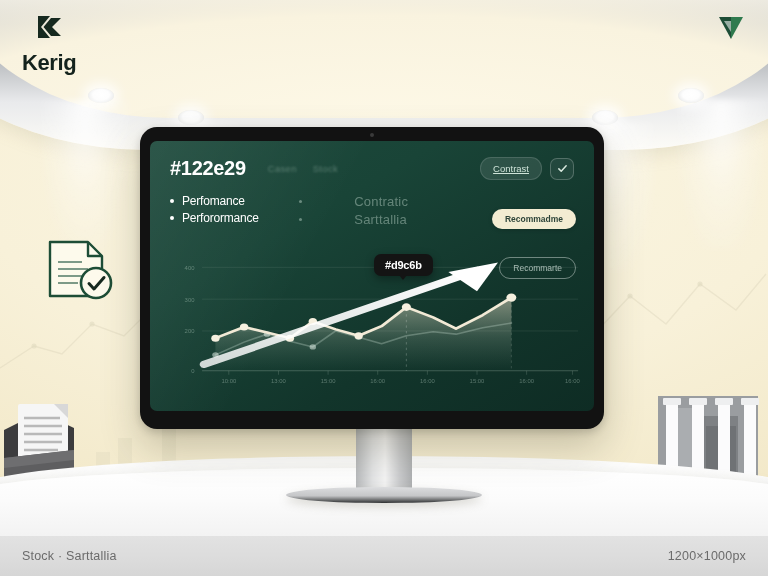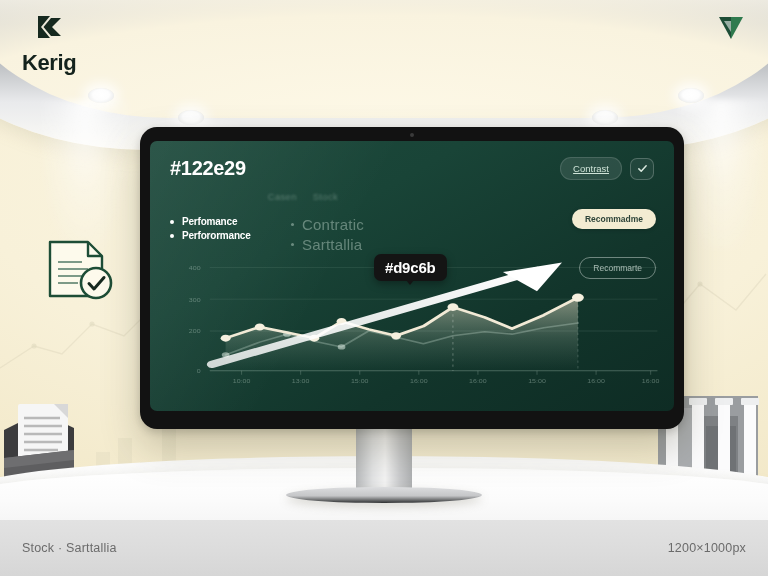--- a/index.html
+++ b/index.html
@@ -53,36 +53,36 @@
     box-shadow:0 -2px 10px rgba(160,155,130,.10);
   }
   .podium-top {
     position:absolute; left:-4%; bottom:86px; width:108%; height:34px;
     background:linear-gradient(180deg,#ffffff 0%,#f7f7f7 100%);
     border-radius:50%/100% 100% 0 0;
   }
 
   
   .bottom-bar {
-    position:absolute; left:0; right:0; bottom:0; height:56px;
+    position:absolute; left:0; right:0; bottom:0; height:40px;
     background:linear-gradient(180deg,#e2e2e2 0%, #dcdcdc 55%, #d6d6d6 100%);
     display:flex; align-items:center; justify-content:space-between;
     padding:0 22px;
   }
   .bottom-bar span { font-size:12.5px; color:#6b6b6b; letter-spacing:.2px; }
 
   
   .brand { position:absolute; top:12px; display:flex; align-items:center; gap:8px; }
   .brand-left { left:22px;flex-direction:column; }
   .brand-right { right:22px; }
   .brand-name { font-size:22px; font-weight:700; color:#14231d; letter-spacing:-.4px; }
 
   
   .monitor {
-    position:absolute; left:140px; top:127px; width:544px; height:302px;
+    position:absolute; left:140px; top:127px; width:464px; height:302px;
     background:#121212;
     border-radius:17px;
     padding:14px 10px 18px 10px;
     box-shadow:0 18px 38px rgba(90,85,60,.30), 0 3px 8px rgba(0,0,0,.18);
   }
   .cam { position:absolute; top:6px; left:50%; transform:translateX(-50%); width:4px; height:4px; border-radius:50%; background:#3a3a3a; }
   .screen {
     position:relative; width:100%; height:100%;
     border-radius:7px; overflow:hidden;
     background:linear-gradient(150deg,#1d4a3c 0%, #194437 32%, #12352b 68%, #0e2c24 100%);
@@ -107,43 +107,43 @@
 
   
   .ui { position:absolute; inset:0; padding:16px 20px; }
 
   .ui-topbar { display:flex; align-items:flex-start; justify-content:space-between; }
   .ui-title { font-size:20px; font-weight:700; color:#ffffff; letter-spacing:-.3px; }
 
   .ui-nav { display:flex; gap:16px; margin-left:22px; margin-top:6px; }
   .ui-nav span {
     font-size:9.5px; color:rgba(198,222,210,.34);
-    filter:blur(.9px); letter-spacing:.3px;margin-top:28px;
+    filter:blur(.9px); letter-spacing:.3px;
   }
 
   .ui-actions { display:flex; align-items:center; gap:8px; }
   .btn-contrast {
     font-size:9.5px; color:#cfe3d8; padding:5px 12px; border-radius:11px;
     background:rgba(255,255,255,.10); border:1px solid rgba(255,255,255,.13);
     filter:blur(.35px); white-space:nowrap;text-decoration:underline;
   }
   .btn-check {
     width:24px; height:22px; border-radius:7px;
     border:1px solid rgba(255,255,255,.22);
     background:rgba(255,255,255,.06);
     display:flex; align-items:center; justify-content:center;
   }
 
   
   .ui-lists { display:flex; gap:40px; margin-top:14px; }
   .bullets li { list-style:none; display:flex; align-items:center; gap:8px; margin-bottom:3px; }
   .dot { width:4px; height:4px; border-radius:50%; background:#ffffff; flex:0 0 auto; }
   .dot.dim { background:rgba(200,222,211,.45); width:3.5px; height:3.5px; }
-  .b-strong { font-size:10px; font-weight:700; color:#ffffff; letter-spacing:-.2px; }
-  .b-dim { font-size:15px; color:rgba(192,216,204,.45); filter:blur(.55px); letter-spacing:.2px; }
+  .b-strong { font-size:12px; font-weight:400; color:#ffffff; letter-spacing:-.2px; }
+  .b-dim { font-size:13px; color:rgba(192,216,204,.45); filter:blur(.55px); letter-spacing:.2px;margin-left:44px; }
 
   .ui-sub { margin-top:10px; font-size:9px; color:rgba(190,214,202,.40); filter:blur(.7px); }
 
   
   .pills { position:absolute; right:18px; top:68px; display:flex; flex-direction:column; gap:8px; align-items:flex-end; }
   .pill-solid {
     background:#f3ecd2; color:#2e4439; font-size:8.5px; font-weight:700;
     padding:5px 13px; border-radius:12px; filter:blur(.5px); white-space:nowrap;
     box-shadow:0 1px 4px rgba(0,0,0,.18);
   }
@@ -153,21 +153,21 @@
   }
 
   
   .chart-wrap { position:absolute; left:12px; right:12px; top:112px; bottom:10px; }
   .chart-svg { width:100%; height:100%; display:block; }
   .axis-text { font-family:"Liberation Sans", sans-serif; font-size:6.2px; fill:rgba(186,210,198,.42); }
 
   
   .tooltip {
     position:absolute; left:224px; top:113px;
-    background:#141414; color:#ffffff; font-size:15px; font-weight:700;
+    background:#141414; color:#ffffff; font-size:11px; font-weight:700;
     padding:5px 11px; border-radius:7px; letter-spacing:-.2px;
     box-shadow:0 3px 8px rgba(0,0,0,.35);
   }
   .tooltip:after {
     content:""; position:absolute; left:50%; bottom:-4px; transform:translateX(-50%);
     border-left:4px solid transparent; border-right:4px solid transparent;
     border-top:5px solid #141414;
   }
 
   

